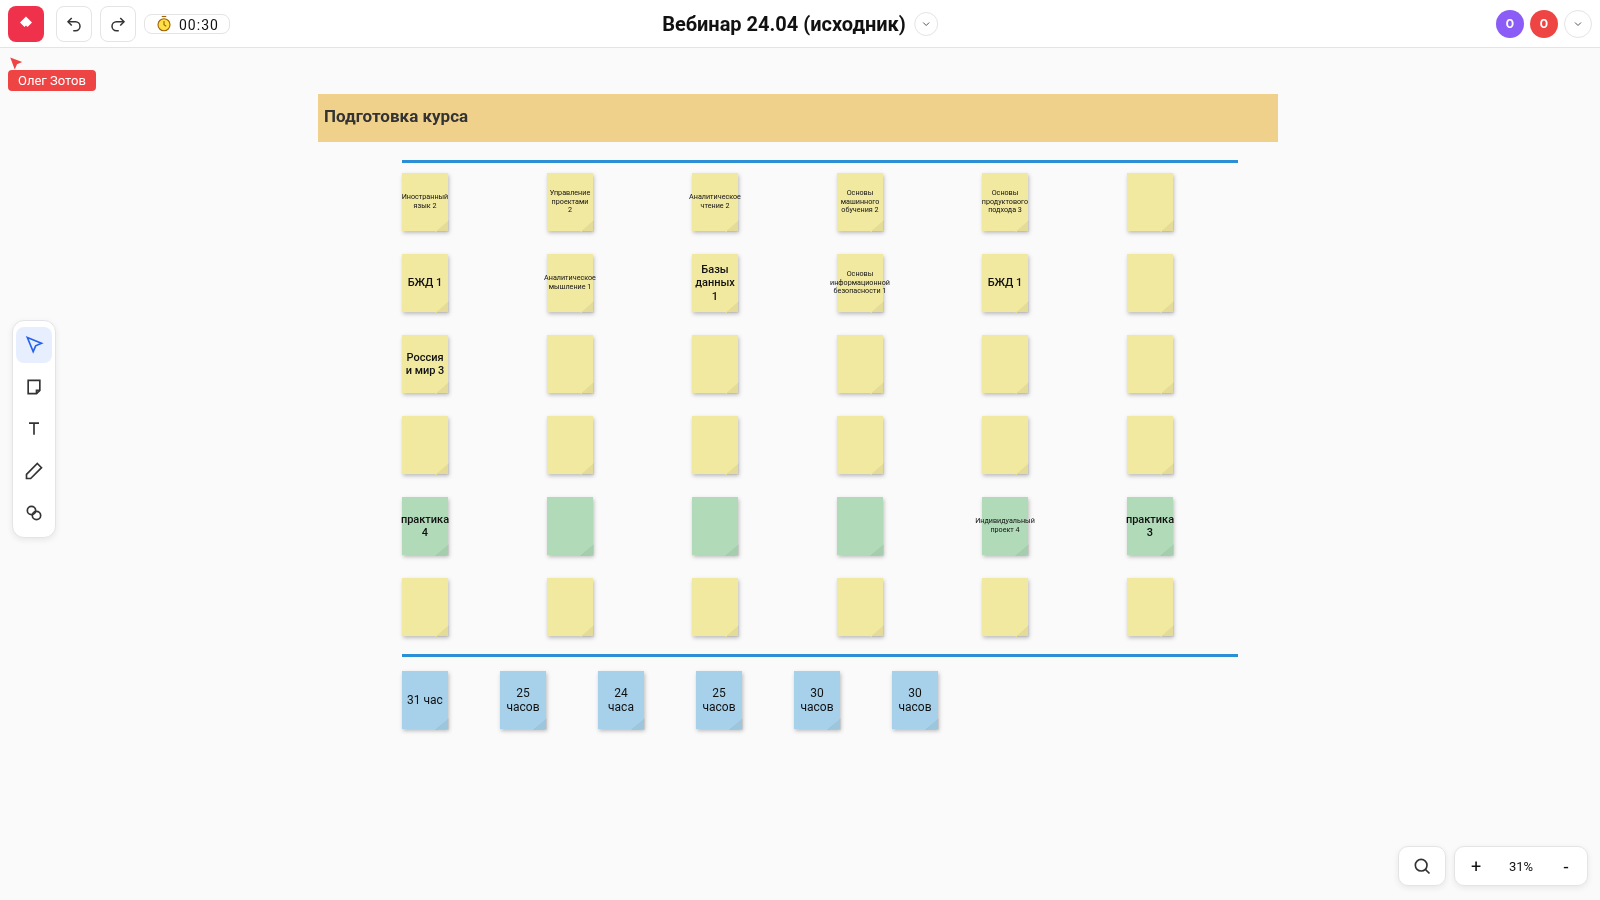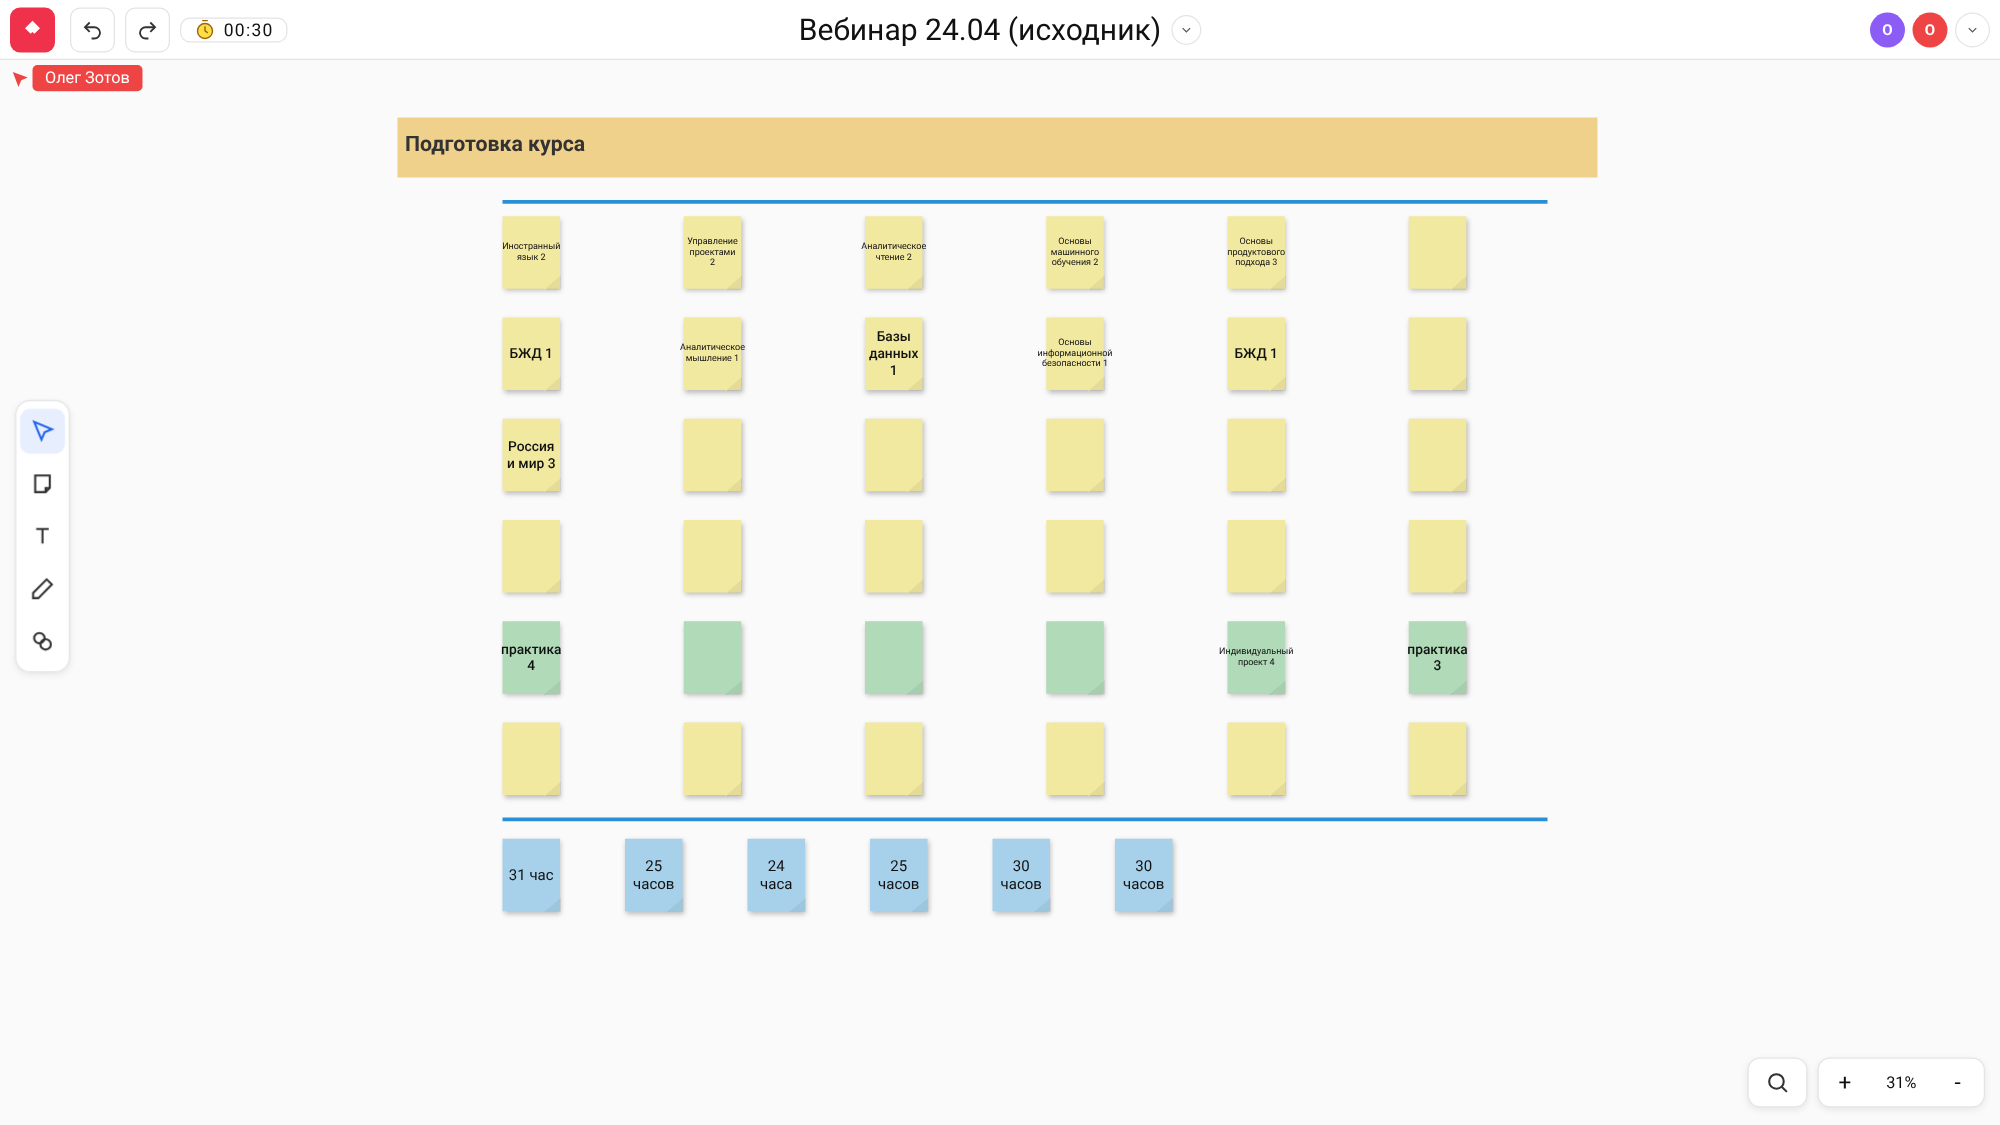--- a/index.html
+++ b/index.html
@@ -21,30 +21,30 @@
   *{box-sizing:border-box}
 
   
   .topbar{position:fixed;top:0;left:0;right:0;height:48px;background:#fff;border-bottom:1px solid var(--border);display:flex;align-items:center;padding:0 8px;z-index:100}
   .logo{width:36px;height:36px;border-radius:8px;background:#ef314c;display:flex;align-items:center;justify-content:center;margin-right:8px}
   .iconbtn{width:36px;height:36px;border:1px solid var(--border);border-radius:8px;background:#fff;display:flex;align-items:center;justify-content:center;margin:0 4px;cursor:pointer}
   .iconbtn svg{stroke:#333}
   .timer{height:20px;border:1px solid var(--border);border-radius:8px;background:#fff;display:flex;align-items:flex-end;padding:0 10px;margin-left:4px;font-variant-numeric:tabular-nums;letter-spacing:1px}
   .timer svg{margin-right:6px}
   .title-wrap{position:absolute;left:50%;transform:translateX(-50%);display:flex;align-items:center;gap:8px}
-  .title{font-size:24px;font-weight:400}
+  .title{font-size:20px;font-weight:700}
   .chev{width:24px;height:24px;border:1px solid var(--border);border-radius:50%;display:flex;align-items:center;justify-content:center;cursor:pointer}
   .avatars{position:absolute;right:8px;display:flex;align-items:center;gap:6px}
   .av{width:28px;height:28px;border-radius:50%;display:flex;align-items:center;justify-content:center;color:#fff;font-weight:700;font-size:12px}
   .av.purple{background:var(--accent-purple)}
   .av.red{background:var(--accent-red)}
   .settings{width:28px;height:28px;border:1px solid var(--border);border-radius:14px;display:flex;align-items:center;justify-content:center;cursor:pointer}
 
   
-  .cursor-badge{position:absolute;top:56px;left:8px;display:flex;align-items:flex-start;z-index:50}
+  .cursor-badge{position:absolute;top:56px;left:8px;display:flex;flex-direction:column;align-items:flex-start;z-index:50}
   .cursor-badge svg{fill:var(--accent-red)}
   .cursor-label{background:var(--accent-red);color:#fff;font-size:13px;padding:3px 10px;border-radius:4px;margin-top:-4px}
 
   
   .toolbar{position:fixed;left:12px;top:320px;width:44px;background:#fff;border:1px solid var(--border);border-radius:12px;padding:6px 0;display:flex;flex-direction:column;align-items:center;gap:6px;box-shadow:var(--shadow);z-index:80}
   .toolbtn{width:36px;height:36px;border-radius:8px;display:flex;align-items:center;justify-content:center;cursor:pointer}
   .toolbtn.active{background:#e7efff}
   .toolbtn svg{stroke:#333}
   .toolbtn.active svg{stroke:#2563eb}
 

